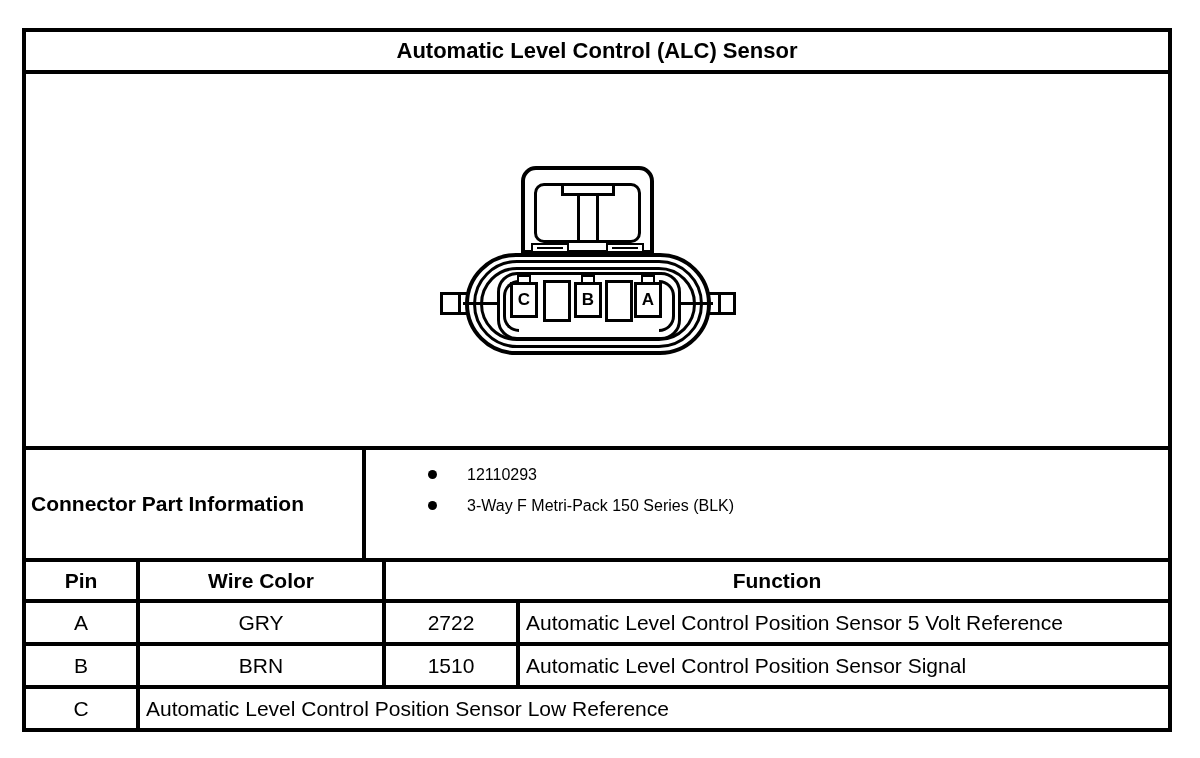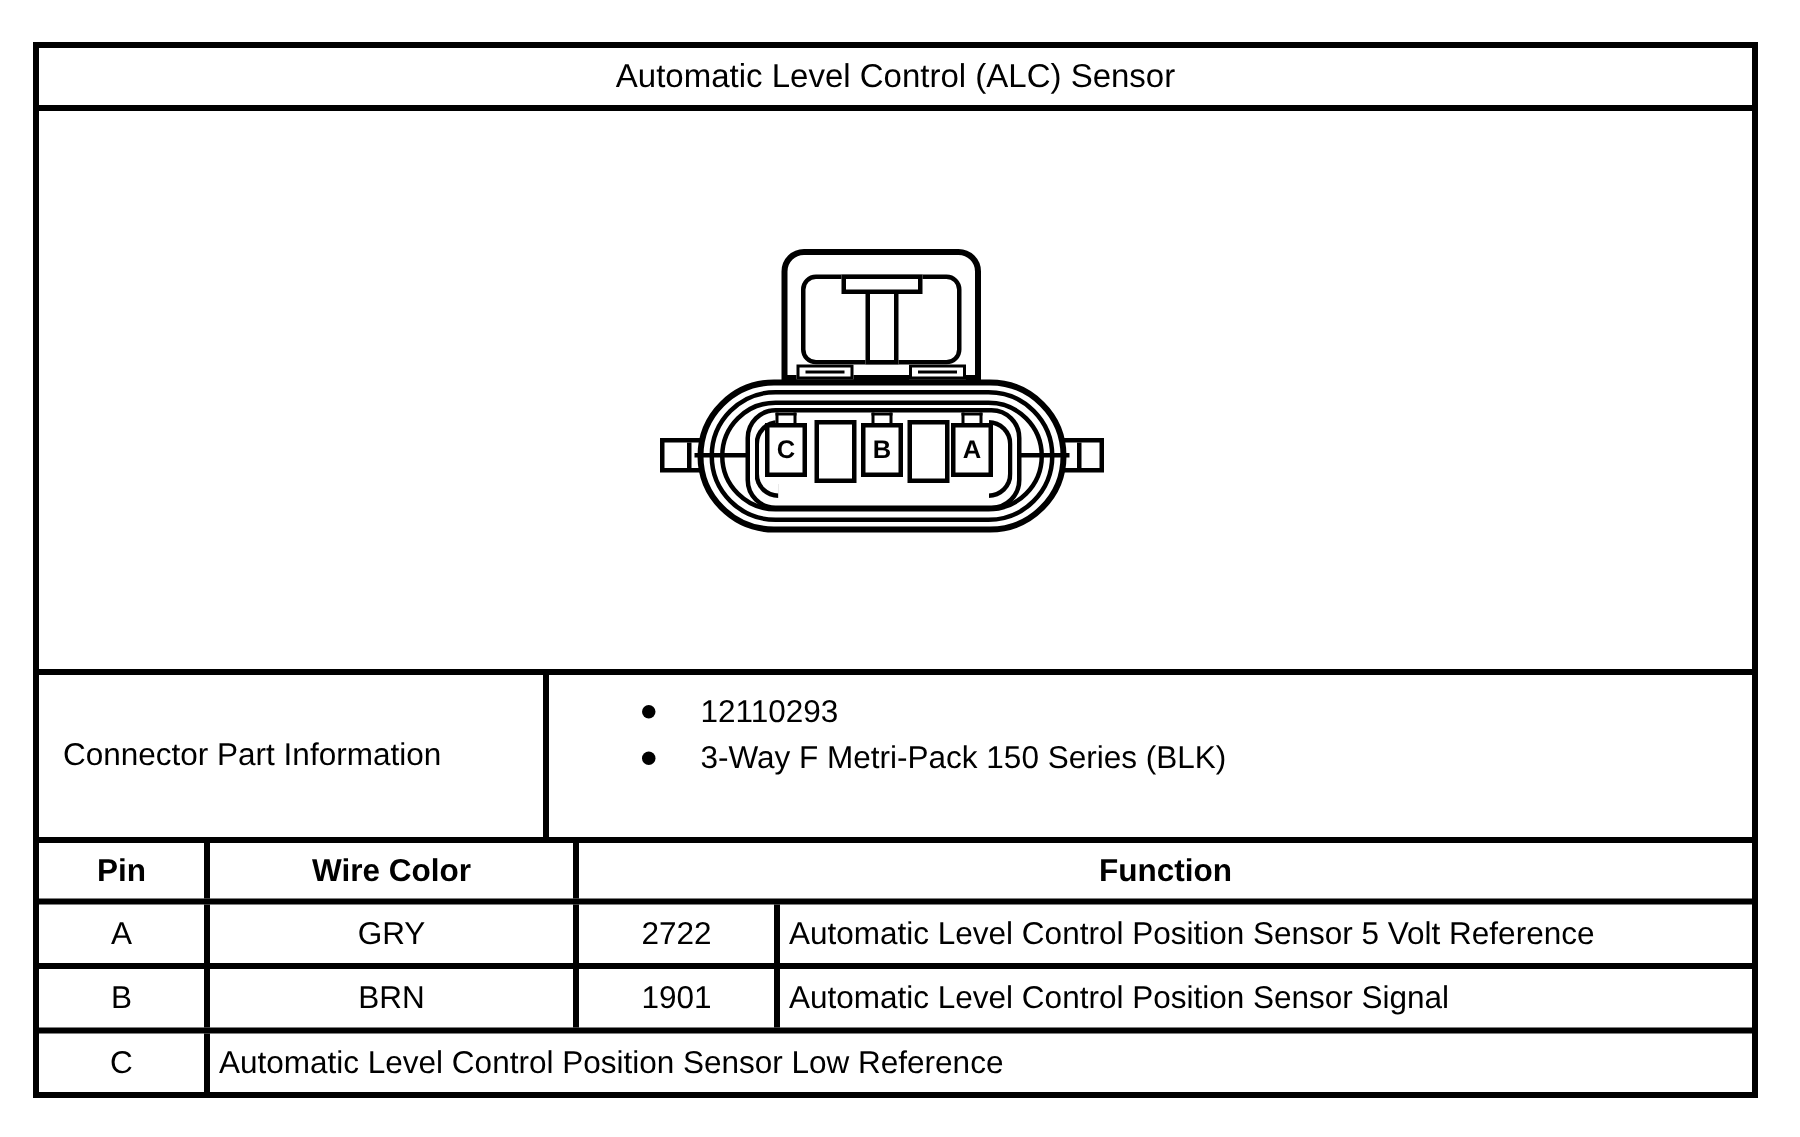--- a/index.html
+++ b/index.html
@@ -12,31 +12,31 @@
   .tbl {
     position: absolute; left: 22px; top: 28px; width: 1142px;
     border: 4px solid #000; background: #fff;
   }
   .row { display: flex; border-bottom: 4px solid #000; }
   .row:last-child { border-bottom: none; }
   .cell { display: flex; align-items: center; justify-content: center; box-sizing: border-box; }
   .cell + .cell { border-left: 4px solid #000; }
 
   .title-row { height: 38px; }
-  .title-row .cell { flex: 1; font-size: 22px; font-weight: normal; }
+  .title-row .cell { flex: 1; font-size: 22px; font-weight: bold; }
 
   .diagram-row { height: 372px; }
   .diagram-row .cell { flex: 1; position: relative; display: block; }
 
   .cpi-row { height: 108px; }
   .cpi-label-cell { width: 336px; flex: none; justify-content: flex-start;
-    padding-left: 16px; font-size: 21px; font-weight: normal; }
+    padding-left: 5px; font-size: 21px; font-weight: bold; }
   .cpi-val-cell { flex: 1; display: block; }
   .cpi-val-cell ul { margin: 0; padding: 9px 0 0 62px; list-style: none; }
-  .cpi-val-cell li { display: flex; line-height: 31px; font-size: 21px; }
+  .cpi-val-cell li { display: flex; line-height: 31px; font-size: 16px; }
   .dot { width: 9px; height: 9px; background: #000; border-radius: 50%;
     flex: none; margin: 11px 30px 0 0; }
 
   .head-row { height: 37px; }
   .data-row { height: 39px; }
   .head-row .cell { font-weight: bold; }
   .head-row .cell, .data-row .cell { font-size: 21px; }
   .c1 { width: 110px; flex: none; }
   .c2 { width: 246px; flex: none; }
   .c3 { width: 134px; flex: none; }
@@ -172,21 +172,21 @@
 
   <div class="row data-row">
     <div class="cell c1">A</div>
     <div class="cell c2">GRY</div>
     <div class="cell c3">2722</div>
     <div class="cell c4">Automatic Level Control Position Sensor 5 Volt Reference</div>
   </div>
   <div class="row data-row">
     <div class="cell c1">B</div>
     <div class="cell c2">BRN</div>
-    <div class="cell c3">1901</div>
+    <div class="cell c3">1510</div>
     <div class="cell c4">Automatic Level Control Position Sensor Signal</div>
   </div>
   <div class="row data-row">
     <div class="cell c1">C</div>
     <div class="cell c4">Automatic Level Control Position Sensor Low Reference</div>
   </div>
 
 </div>
 
 </body></html>

